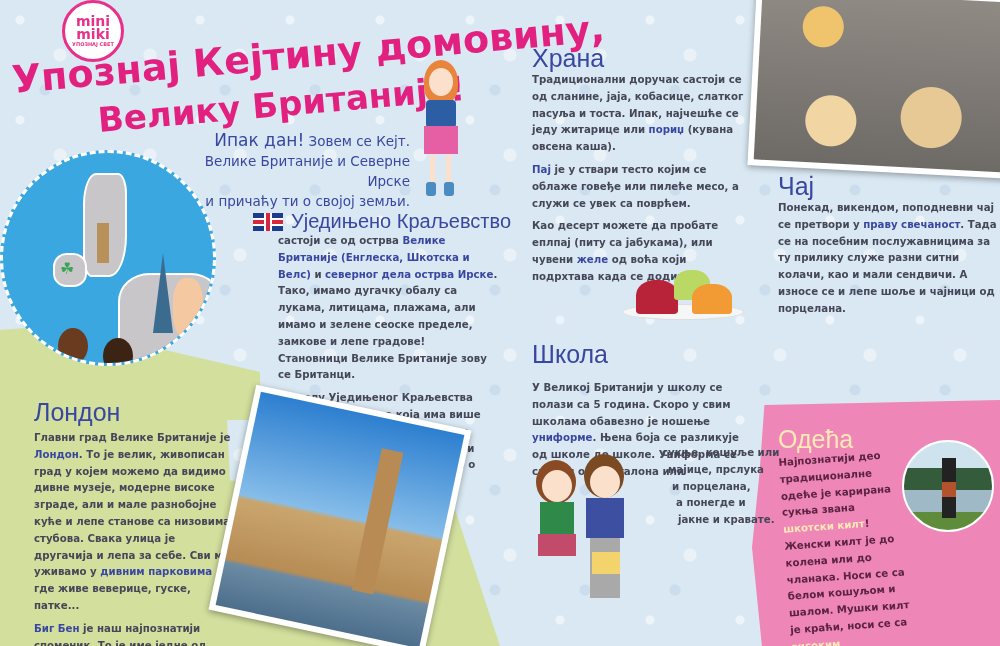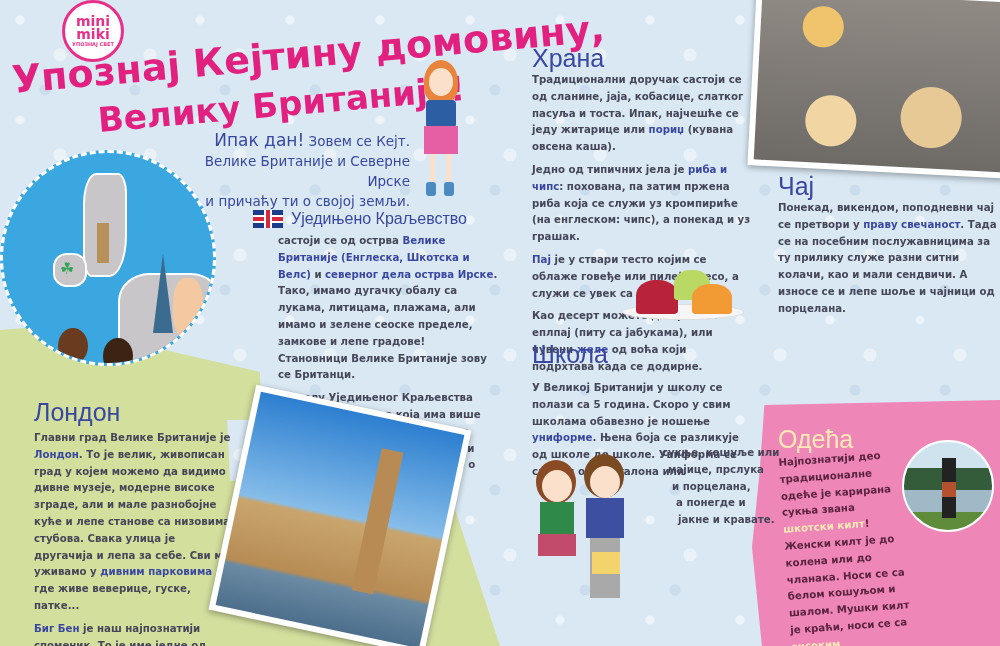--- a/index.html
+++ b/index.html
@@ -42,21 +42,21 @@
   
   .green-bg{left:0;top:370px;width:500px;height:276px;background:#d3df9d;
     clip-path:polygon(0 10%,18% 0,45% 2%,46% 40%,90% 45%,100% 100%,0 100%);}
   .green-bg2{left:0;top:300px;width:260px;height:120px;background:#d3df9d;
     clip-path:polygon(0 25%,30% 20%,60% 40%,100% 60%,100% 100%,0 100%);}
 
   .uk-head{left:253px;top:210px;display:flex;align-items:center;gap:8px;}
   .flag{width:30px;height:18px;position:relative;background:#1d3b8b;overflow:hidden;}
   .flag::before{content:"";position:absolute;left:0;top:7px;width:30px;height:4px;background:#d7263d;box-shadow:0 -2px 0 #fff,0 2px 0 #fff;}
   .flag::after{content:"";position:absolute;left:13px;top:0;width:4px;height:18px;background:#d7263d;box-shadow:-2px 0 0 #fff,2px 0 0 #fff;}
-  .uk-title{font-family:"Liberation Sans",sans-serif;font-size:16px;color:#3a47a0;}
+  .uk-title{font-family:"Liberation Sans",sans-serif;font-size:20px;color:#3a47a0;}
   .uk-text{left:278px;top:233px;width:220px;}
 
   .london-title{left:34px;top:398px;}
   .london-text{left:34px;top:430px;width:200px;}
 
   .photo{background:#fff;padding:6px;box-shadow:0 2px 6px rgba(0,0,0,.35);}
   .photo-bigben{left:230px;top:405px;width:208px;height:218px;transform:rotate(12deg);}
   .photo-bigben .img{width:100%;height:100%;
     background:linear-gradient(#2d7fd0 0%,#86bde9 48%,#c9a56d 50%,#b78c55 78%,#6b8aa3 80%,#4d6f8c 100%);position:relative;}
   .tower{position:absolute;left:130px;top:30px;width:22px;height:145px;background:#b88b55;}
@@ -161,21 +161,20 @@
     </div>
 </div>
 
 <div class="abs photo photo-tea">
     <div class="img"></div>
   </div>
 
 <div class="abs hrana-title h-sec">Храна</div>
 <div class="abs hrana-text body-txt">
   <p><span>Традиционални доручак састоји се од сланине, јаја, кобасице, слатког пасуља и тоста. Ипак, најчешће се једу житарице или </span><span class="hl">пориџ</span><span> (кувана овсена каша).</span></p>
-  <p><span>Једно од типичних јела је </span><span class="hl">риба и чипс</span><span>: похована, па затим пржена риба која се служи уз кромпириће (на енглеском: чипс), а понекад и уз грашак.</span></p>
   <p><span class="hl">Пај</span><span> је у ствари тесто којим се облаже говеђе или пилеће месо, а служи се увек са поврћем.</span></p>
   <p><span>Као десерт можете да пробате еплпај (питу са јабукама), или чувени </span><span class="hl">желе</span><span> од воћа који подрхтава када се додирне.</span></p>
 </div>
 <div class="abs jelly">
   <div class="plate"></div>
   <div class="jel" style="left:14px;top:10px;width:42px;height:34px;background:#b8233a;"></div>
   <div class="jel" style="left:52px;top:0;width:36px;height:30px;background:#b9d864;"></div>
   <div class="jel" style="left:70px;top:14px;width:40px;height:30px;background:#f29a34;"></div>
 </div>
 

